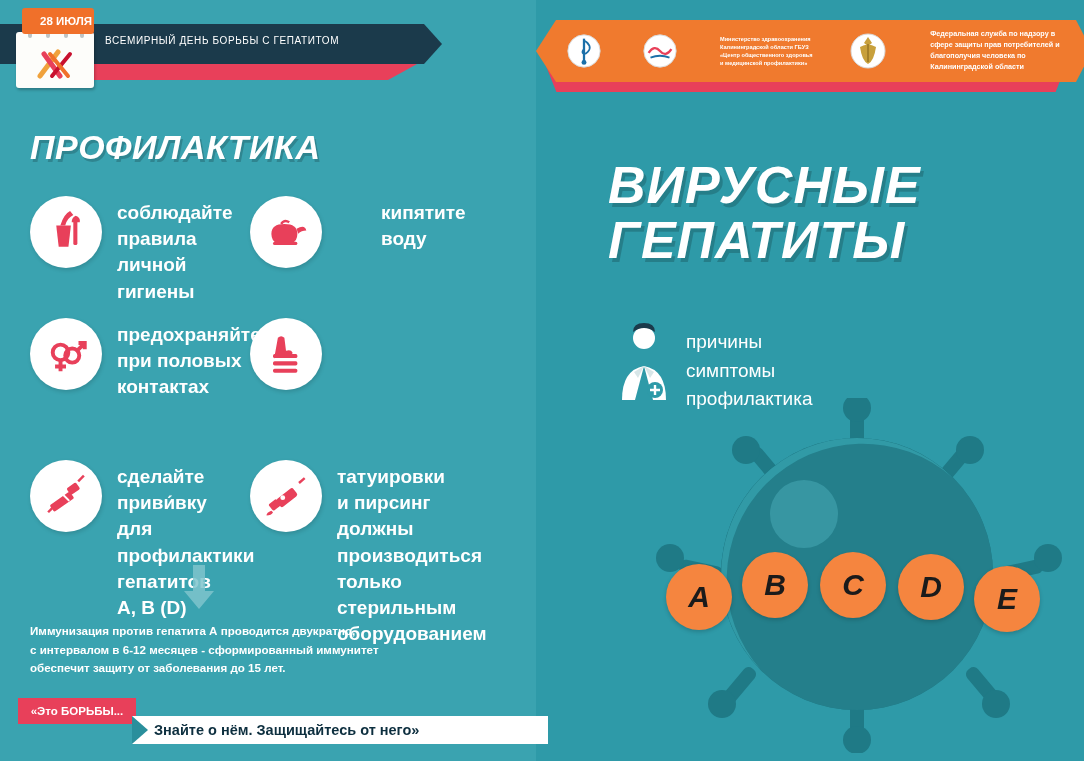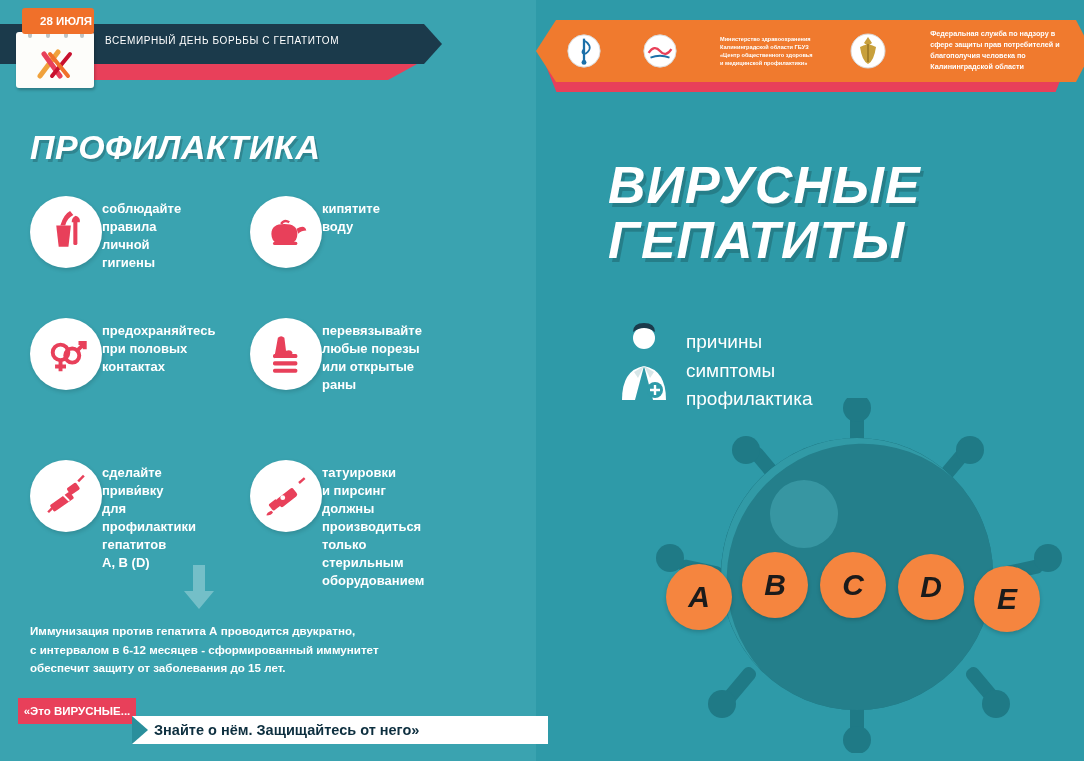--- a/index.html
+++ b/index.html
@@ -115,22 +115,22 @@
     display: flex; align-items: flex-start;
   }
   .tip .circle {
     width: 72px; height: 72px; border-radius: 50%;
     background: #ffffff; flex: 0 0 auto;
     box-shadow: 1px 2px 4px rgba(0,0,0,.15);
     display: flex; align-items: center; justify-content: center;
     overflow: hidden;
   }
   .tip .label {
-    margin-left: 0;
-    color: #ffffff; font-size: 13px; font-weight: bold;
+    margin-left: 15px;
+    color: #ffffff; font-size: 19px; font-weight: bold;
     line-height: 1.38; padding-top: 4px;
     white-space: pre-line;
   }
 
   
   .down-arrow { position: absolute; left: 182px; top: 565px; }
 
   
   .note {
     position: absolute; left: 30px; top: 622px; width: 420px;
@@ -264,21 +264,21 @@
         <rect x="41" y="14" width="5" height="34" rx="2" fill="#e8405a"></rect>
         <path d="M44 12 q6 2 5 8 h-10 q0 -6 5 -8z" fill="#e8405a"></path>
       </svg>
     </div>
     <div class="label">соблюдайте
 правила
 личной
 гигиены</div>
   </div>
 
-  <div class="tip" style="left:250px; top:196px; width:200px;">
+  <div class="tip" style="left:250px; top:196px; width:200px;gap:44px;">
     <div class="circle">
       <svg viewBox="0 0 64 64" width="52" height="52">
         <path d="M14 34 q0 -12 16 -12 q16 0 16 12 q0 10 -8 12 h-16 q-8 -2 -8 -12z" fill="#e8405a"></path>
         <path d="M45 28 q10 -6 12 2 q-6 0 -10 4z" fill="#e8405a"></path>
         <path d="M26 22 q4 -6 10 -2" stroke="#e8405a" stroke-width="3" fill="none"></path>
         <path d="M30 16 q2 -4 0 -8" stroke="#ffffff" stroke-width="2" fill="none"></path>
         <rect x="16" y="44" width="30" height="4" rx="2" fill="#e8405a"></rect>
       </svg>
     </div>
     <div class="label">кипятите
@@ -304,24 +304,20 @@
       <svg viewBox="0 0 64 64" width="52" height="52">
         <path d="M22 12 q4 -4 8 0 l2 16 q6 -2 8 2 l-2 10 q-6 8 -14 6 q-6 -2 -6 -12z" fill="#e8405a"></path>
         <rect x="18" y="36" width="26" height="7" rx="2" fill="#ffffff"></rect>
         <rect x="18" y="45" width="26" height="7" rx="2" fill="#ffffff"></rect>
         <path d="M16 34 q14 6 30 0 v22 q-16 6 -30 0z" fill="#e8405a" opacity="0"></path>
         <rect x="16" y="32" width="30" height="5" rx="2" fill="#e8405a"></rect>
         <rect x="16" y="41" width="30" height="5" rx="2" fill="#e8405a"></rect>
         <rect x="16" y="50" width="30" height="5" rx="2" fill="#e8405a"></rect>
       </svg>
     </div>
-    <div class="label">перевязывайте
-любые порезы
-или открытые
-раны</div>
   </div>
 
   <div class="tip" style="left:250px; top:460px; width:210px;">
     <div class="circle">
       <svg viewBox="0 0 64 64" width="52" height="52">
         <rect x="20" y="28" width="26" height="12" rx="3" transform="rotate(-38 33 34)" fill="#e8405a"></rect>
         <rect x="12" y="38" width="12" height="10" rx="2" transform="rotate(-38 18 43)" fill="#e8405a"></rect>
         <path d="M48 16 l7 -6" stroke="#e8405a" stroke-width="3"></path>
         <circle cx="28" cy="34" r="3" fill="#ffffff"></circle>
         <path d="M14 50 q-6 2 -6 6 q6 0 8 -4z" fill="#e8405a"></path>
@@ -358,21 +354,21 @@
     <svg width="34" height="46" viewBox="0 0 34 46">
       <path d="M11 0 h12 v26 h9 L17 44 L2 26 h9 z" fill="#7fc4cc" opacity=".85"></path>
     </svg>
   </div>
 
   <div class="note">Иммунизация против гепатита А проводится двукратно,
 с интервалом в 6-12 месяцев - сформированный иммунитет
 обеспечит защиту от заболевания  до 15 лет.</div>
 
   <div class="slogan-wrap">
-    <div class="slogan-red">«Это ВИРУСНЫЕ...</div>
+    <div class="slogan-red">«Это БОРЬБЫ...</div>
     <div class="slogan-white">Знайте о нём. Защищайтесь от него»</div>
   </div>
 
   <div class="big-title">ВИРУСНЫЕ
 ГЕПАТИТЫ</div>
 
   <div class="doc-block">
     <svg class="doc-icon" viewBox="0 0 56 84">
       <circle cx="28" cy="16" r="11" fill="#ffffff"></circle>
       <path d="M17 10 q11 -8 22 0 q0 -9 -11 -9 q-11 0 -11 9z" fill="#1b3a4b"></path>

